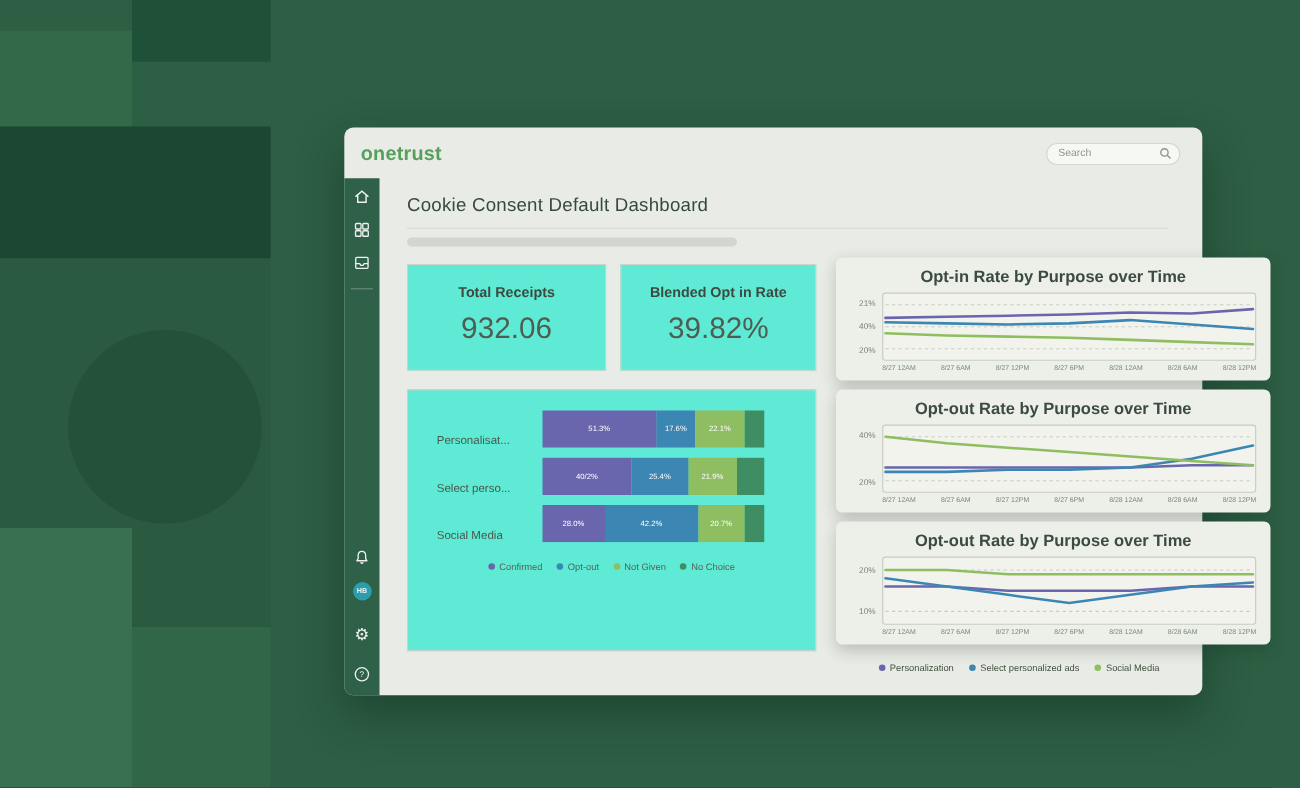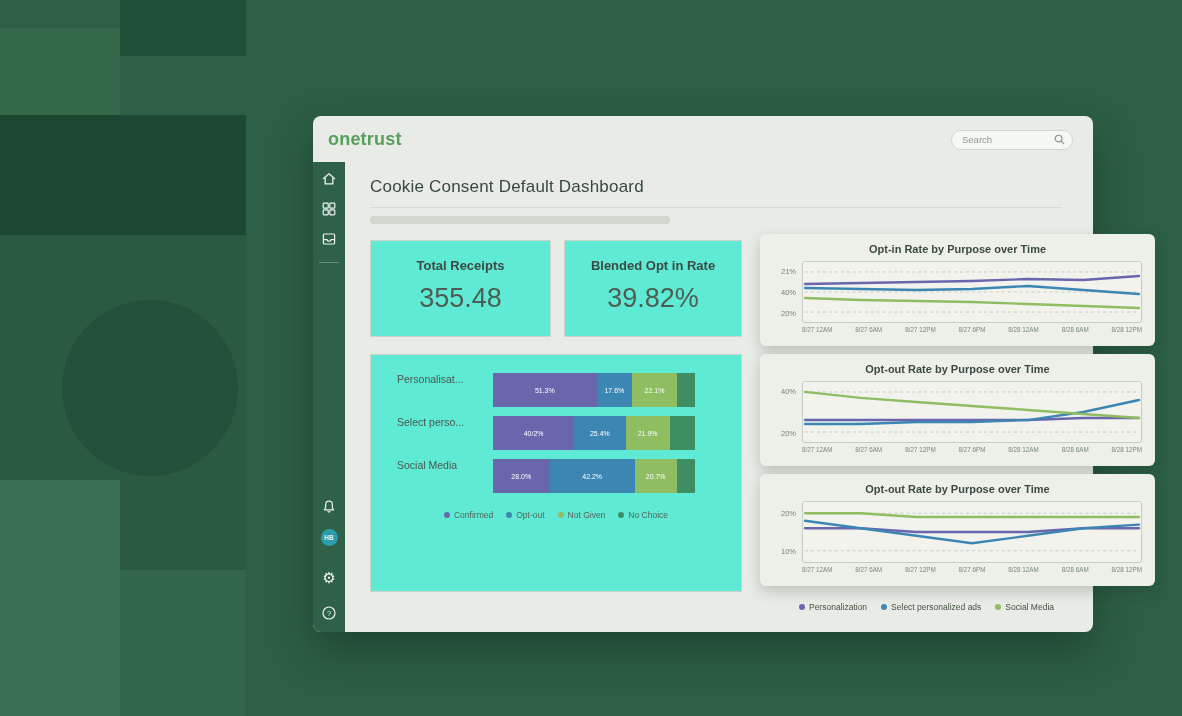--- a/index.html
+++ b/index.html
@@ -48,24 +48,24 @@
   .title-divider { position:absolute; left:57px; top:91px; width:692px; height:1px; background:#d6dad3; }
   .loader-bar { position:absolute; left:57px; top:100px; width:300px; height:8px; border-radius:4px; background:#d2d6cf; }
 
   .card { position:absolute; background:#5eead4; border:1px solid #ccd3c9; border-radius:0; }
   .kpi-1 { left:57px; top:124px; width:181px; height:97px; }
   .kpi-2 { left:251px; top:124px; width:178px; height:97px; }
   .kpi-label { margin-top:17px; text-align:center; font-size:13px; font-weight:700; color:#3c4b41; }
   .kpi-value { margin-top:10px; text-align:center; font-size:27px; color:#4e5c52; }
 
   .consent-card { left:57px; top:238px; width:372px; height:238px; }
-  .chart-title { text-align:center; font-size:11px; font-weight:700; color:#3c4b41; }
+  .chart-title { text-align:center; font-size:15px; font-weight:700; color:#3c4b41; }
   .consent-card .chart-title { margin-top:18px; }
   .stack-rows { margin-top:18px; padding:0 46px 0 26px; }
-  .stack-row { display:flex; align-items:flex-start; height:34px; margin-bottom:9px; }
+  .stack-row { display:flex; align-items:flex-end; height:34px; margin-bottom:9px; }
   .stack-label { flex:0 0 96px; font-size:10.5px; color:#4b584e; }
   .stack-bar { flex:1; height:34px; display:flex; overflow:hidden; }
   .seg { height:100%; display:flex; align-items:center; justify-content:center; }
   .seg span { font-size:7px; color:#ffffff; white-space:nowrap; }
   .legend-row { display:flex; justify-content:center; gap:13px; margin-top:17px; }
   .legend-item { display:flex; align-items:center; gap:4px; font-size:8.5px; color:#55645a; }
   .dot { width:6px; height:6px; border-radius:50%; flex:0 0 6px; }
 
   
   .line-chart-card { position:absolute; left:447px; width:395px; height:112px;
@@ -153,21 +153,21 @@
         </svg>
       </div>
     </div>
 
     <div class="page-title">Cookie Consent Default Dashboard</div>
     <div class="title-divider"></div>
     <div class="loader-bar"></div>
 
     <div class="card kpi-1">
       <div class="kpi-label">Total Receipts</div>
-      <div class="kpi-value">355.48</div>
+      <div class="kpi-value">932.06</div>
     </div>
     <div class="card kpi-2">
       <div class="kpi-label">Blended Opt in Rate</div>
       <div class="kpi-value">39.82%</div>
     </div>
 
     <div class="card consent-card">
       <div class="stack-rows">
         <div class="stack-row">
           <div class="stack-label">Personalisat...</div>

